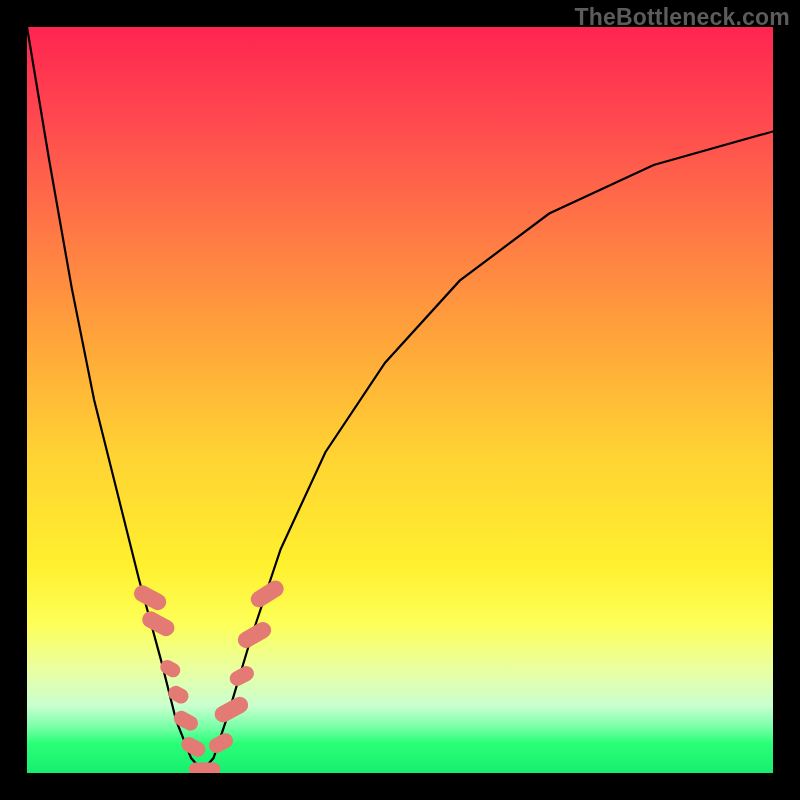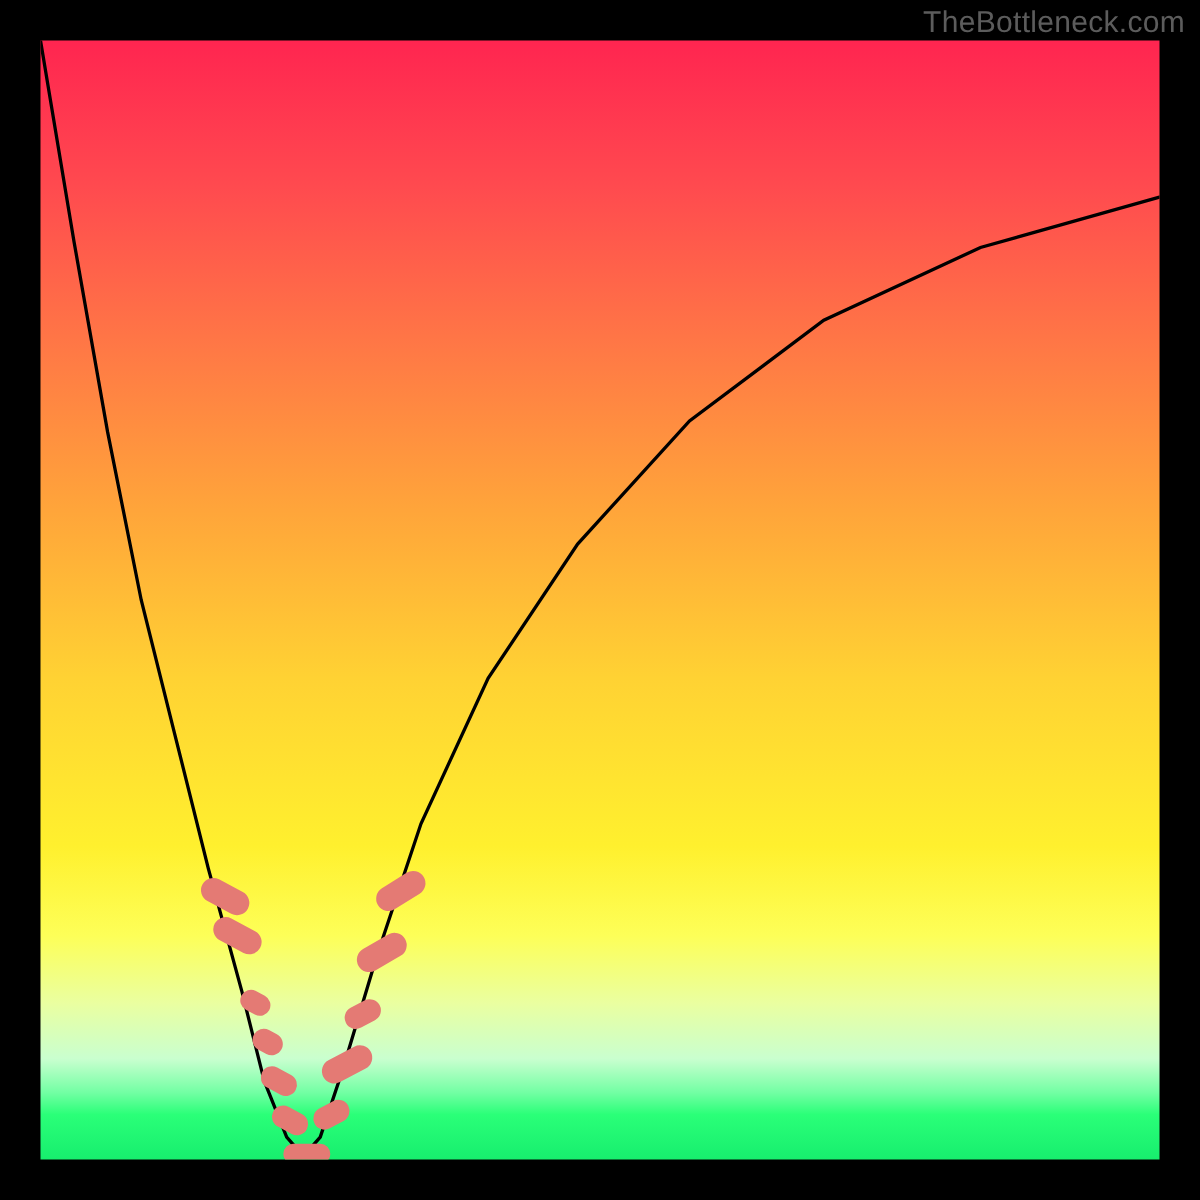--- a/index.html
+++ b/index.html
@@ -38,22 +38,22 @@
     left: 0;
     top: 0;
     width: 746px;
     height: 746px;
   }
   .watermark {
     position: absolute;
     top: 4px;
     right: 10px;
     color: #5c5c5c;
-    font-size: 20px;
-    font-weight: 400;
+    font-size: 23px;
+    font-weight: 700;
     letter-spacing: 0.2px;
     user-select: none;
   }
 </style>
 </head>
 <body>
 
 <div class="frame">
   <svg class="plot" viewBox="0 0 746 746" preserveAspectRatio="none">
     <path id="curve-path" fill="none" stroke="#000" stroke-width="2.2" stroke-linecap="round" d="M0.00 0.00 L22.38 134.28 L44.76 261.10 L67.14 373.00 L89.52 462.52 L111.90 552.04 L134.28 634.10 L149.20 693.78 L164.12 731.08 L175.31 743.76 L186.50 731.08 L201.42 686.32 L223.80 611.72 L253.64 522.20 L298.40 425.22 L358.08 335.70 L432.68 253.64 L522.20 186.50 L626.64 138.01 L746.00 104.44"></path>

